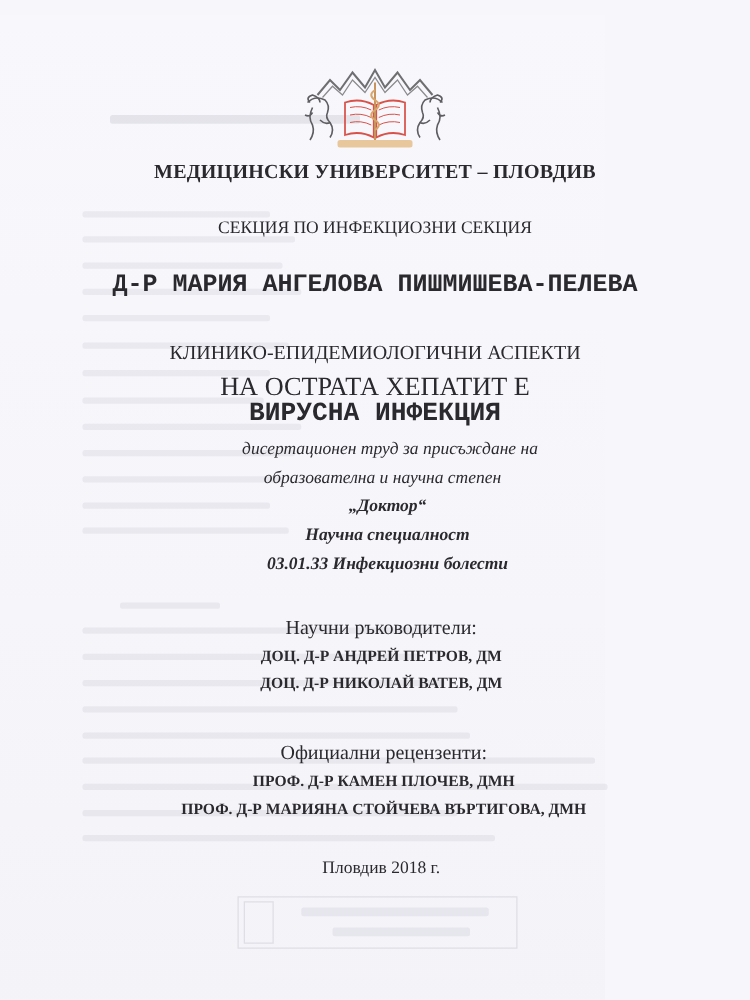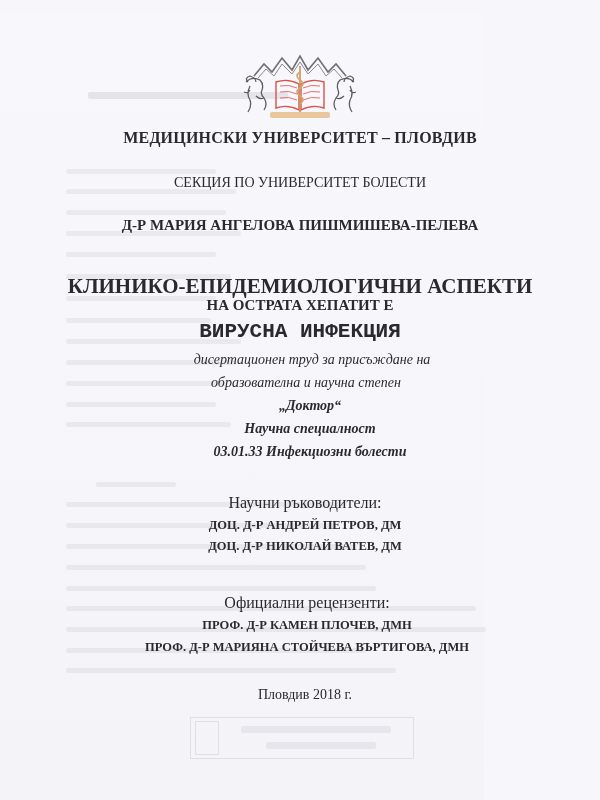--- a/index.html
+++ b/index.html
@@ -45,23 +45,23 @@
     .crest {
       position: absolute; left: 236px; top: 40px; width: 128px; height: 68px;
     }
     .line {
       position: absolute; left: 0; width: 600px; text-align: center;
       white-space: nowrap;
     }
     .univ { top: 117px; font-size: 16px; font-weight: bold; letter-spacing: 0.2px; }
     .dept { top: 141px; font-size: 14.5px; font-weight: bold; }
     .section { top: 163px; font-size: 14px; }
-    .author { top: 205px; font-size: 15px; font-weight: bold; }
-    .title1 { top: 262px; font-size: 21px; font-weight: bold; }
-    .title2 { top: 285px; font-size: 15px; font-weight: bold; }
+    .author { top: 205px; font-size: 20px; font-weight: bold; font-family: Liberation Mono, monospace; }
+    .title1 { top: 262px; font-size: 16px; font-weight: normal; }
+    .title2 { top: 285px; font-size: 21px; font-weight: normal; }
     .title3 { top: 308px; font-size: 21px; font-weight: bold; font-family: Liberation Mono, monospace; }
     .it { font-style: italic; }
     .d1 { top: 340px; font-size: 14px; left: 12px; }
     .d2 { top: 363px; font-size: 14px; left: 6px; }
     .d3 { top: 386px; font-size: 14px; font-weight: bold; left: 10px; }
     .d4 { top: 409px; font-size: 14px; font-weight: bold; left: 10px; }
     .d5 { top: 432px; font-size: 14px; font-weight: bold; left: 10px; }
     .sup-h { top: 482px; font-size: 16px; left: 5px; }
     .sup1 { top: 506px; font-size: 12.5px; font-weight: bold; left: 5px; }
     .sup2 { top: 527px; font-size: 12.5px; font-weight: bold; left: 5px; }
@@ -129,21 +129,21 @@
       <path d="M44,34 q9,-2 17,2 M44,40 q9,-2 17,2 M44,46 q9,-2 17,2 M84,34 q-9,-2 -17,2 M84,40 q-9,-2 -17,2 M84,46 q-9,-2 -17,2" stroke-width="0.8"></path>
     </g>
 
     <line x1="64" y1="14" x2="64" y2="60" stroke="#c8935c" stroke-width="1.6"></line>
     <path d="M64,20 q-6,4 0,8 q6,4 0,8 q-6,4 0,8 q6,4 0,8" fill="none" stroke="#d8a66c" stroke-width="1.6"></path>
 
     <rect x="34" y="60" width="60" height="6" rx="2" fill="#e9c79d"></rect>
   </svg>
 
   <div class="line univ">МЕДИЦИНСКИ УНИВЕРСИТЕТ – ПЛОВДИВ</div>
-  <div class="line section">СЕКЦИЯ ПО УНИВЕРСИТЕТ БОЛЕСТИ</div>
+  <div class="line section">СЕКЦИЯ ПО ИНФЕКЦИОЗНИ СЕКЦИЯ</div>
 
   <div class="line author">Д-Р МАРИЯ АНГЕЛОВА ПИШМИШЕВА-ПЕЛЕВА</div>
 
   <div class="line title1">КЛИНИКО-ЕПИДЕМИОЛОГИЧНИ АСПЕКТИ</div>
   <div class="line title2">НА ОСТРАТА ХЕПАТИТ Е</div>
   <div class="line title3">ВИРУСНА ИНФЕКЦИЯ</div>
 
   <div class="line it d1">дисертационен труд за присъждане на</div>
   <div class="line it d2">образователна и научна степен</div>
   <div class="line it d3">„Доктор“</div>

